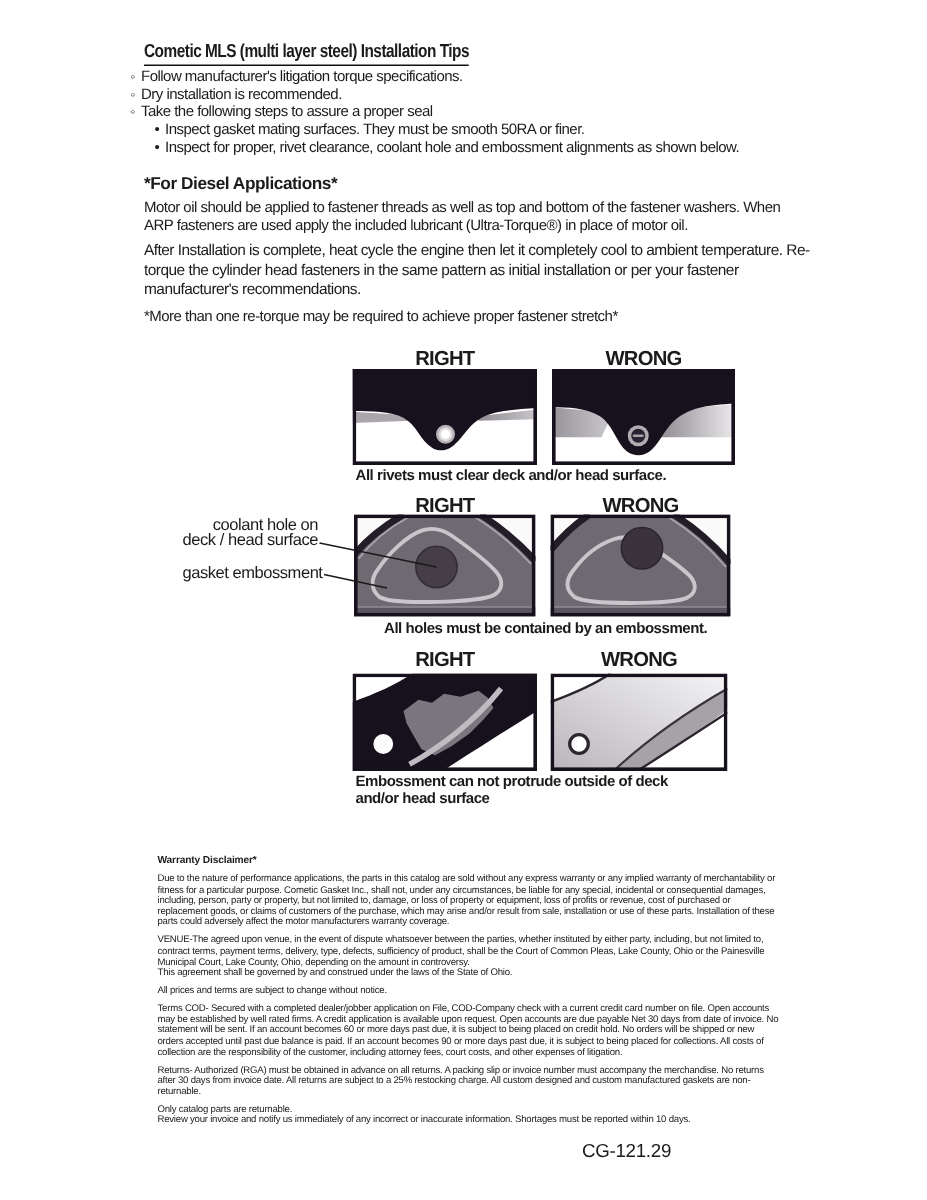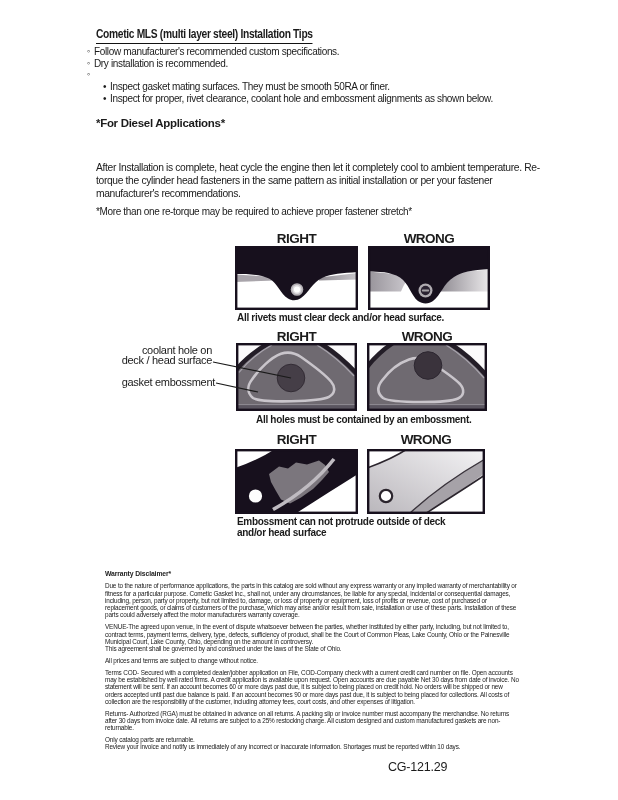--- a/index.html
+++ b/index.html
@@ -68,40 +68,42 @@
 </head>
 <body>
 
 <div class="page">
 
   <div class="abs title">Cometic MLS (multi layer steel) Installation Tips</div>
 
   <div class="abs tips cond">
     <div class="bullet-row">
       <span class="bullet-glyph">◦</span>
-      <span>Follow manufacturer's recommended custom specifications.</span>
+      <span>Follow manufacturer's litigation torque specifications.</span>
     </div>
     <div class="bullet-row">
       <span class="bullet-glyph">◦</span>
       <span>Dry installation is recommended.</span>
     </div>
     <div class="bullet-row">
       <span class="bullet-glyph">◦</span>
+      <span>Take the following steps to assure a proper seal</span>
     </div>
     <div class="bullet-row sub">
       <span class="bullet-glyph">•</span>
       <span>Inspect gasket mating surfaces.  They must be smooth 50RA or finer.</span>
     </div>
     <div class="bullet-row sub">
       <span class="bullet-glyph">•</span>
       <span>Inspect for proper, rivet clearance, coolant hole and embossment alignments as shown below.</span>
     </div>
   </div>
 
   <div class="abs diesel-heading">*For Diesel Applications*</div>
+  <div class="abs para1 cond">Motor oil should be applied to fastener threads as well as top and bottom of the fastener washers. When ARP fasteners are used apply the included lubricant (Ultra-Torque®) in place of motor oil.</div>
   <div class="abs para2 cond">After Installation is complete, heat cycle the engine then let it completely cool to ambient temperature. Re-torque the cylinder head fasteners in the same pattern as initial installation or per your fastener manufacturer's recommendations.</div>
   <div class="abs note cond">*More than one re-torque may be required to achieve proper fastener stretch*</div>
 
   <div class="abs dlabel r1-label-right">RIGHT</div>
   <div class="abs dlabel r1-label-wrong">WRONG</div>
 
   <svg class="abs fig r1-fig-right" width="123" height="64" viewBox="0 0 123 64">
     <defs>
       <linearGradient id="g1r" x1="0" y1="0" x2="1" y2="0">
         <stop offset="0" stop-color="#8f8b91"></stop>

